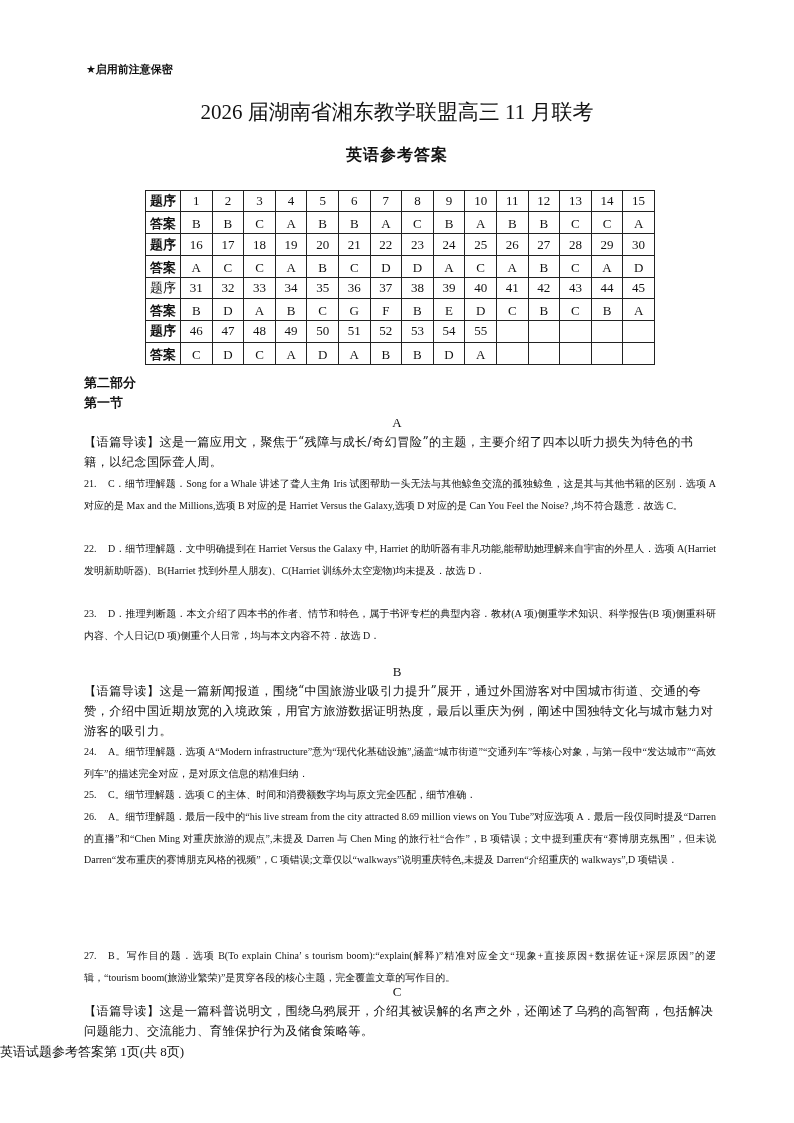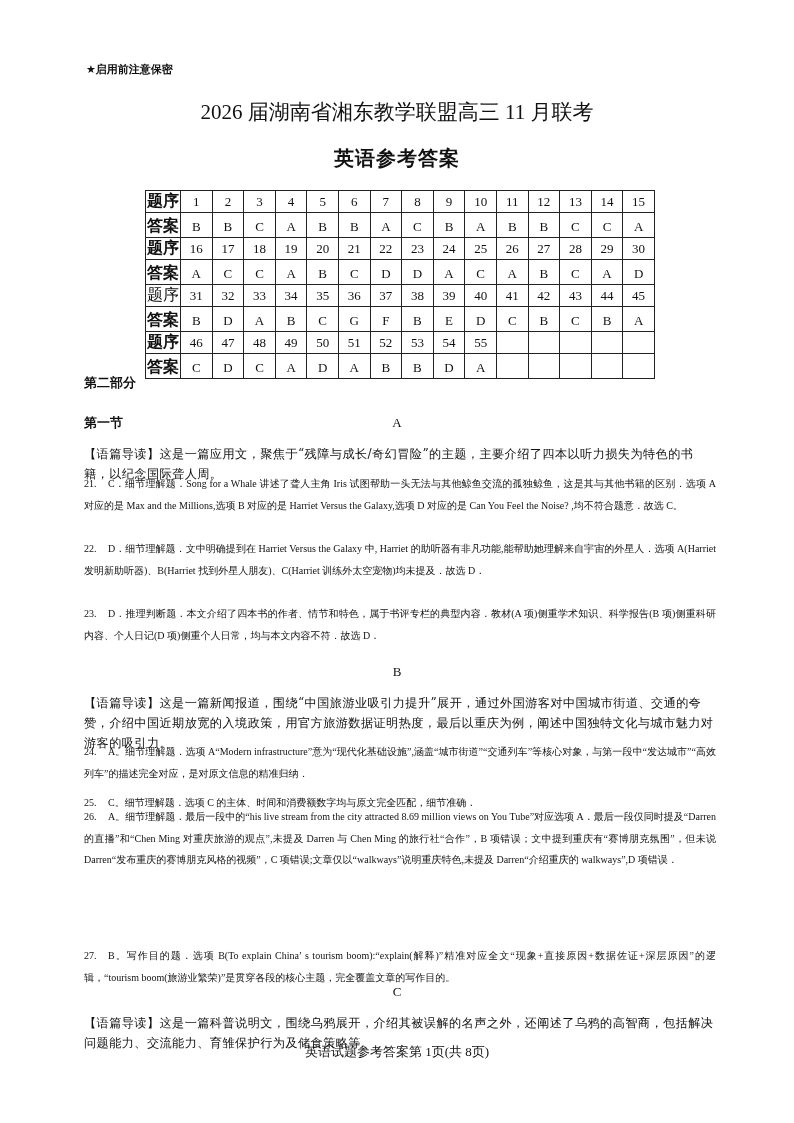--- a/index.html
+++ b/index.html
@@ -1,32 +1,32 @@
 <!DOCTYPE html>
 <html><head>
 <meta charset="utf-8">
 <style>
   html, body { margin: 0; padding: 0; background: #ffffff; }
   body { width: 794px; height: 1123px; position: relative; overflow: hidden;
          font-family: "Liberation Serif", "DejaVu Serif", serif; color: #111; }
   .abs { position: absolute; }
   .confidential { left: 86px; top: 62px; font-size: 11px; font-family: "DejaVu Sans", sans-serif; font-weight: bold; }
   .exam-title { left: 0; width: 794px; top: 98px; text-align: center; font-size: 21px; }
-  .doc-title { left: 0; width: 794px; top: 145px; text-align: center; font-size: 20px; font-weight: bold; font-family: "DejaVu Sans", sans-serif; letter-spacing: 1px; }
+  .doc-title { left: 0; width: 794px; top: 145px; text-align: center; font-size: 16px; font-weight: bold; font-family: "DejaVu Sans", sans-serif; letter-spacing: 1px; }
   table.answers { position: absolute; left: 145px; top: 190px; border-collapse: collapse; }
   table.answers td { border: 1px solid #222; height: 21.4px; padding: 0; text-align: center; font-size: 13px; width: 31.6px; box-sizing: border-box; }
-  table.answers td.head { width: 35px; font-family: Liberation Sans, sans-serif; font-weight: bold; font-size: 16px; }
+  table.answers td.head { width: 35px; font-family: Liberation Sans, sans-serif; font-weight: bold; font-size: 13px; }
   table.answers td.head.light { font-weight: normal; }
   table.answers tr.ans td { padding-top: 3px; }
   .section { left: 84px; font-size: 13px; font-weight: bold; font-family: "DejaVu Sans", sans-serif; }
   .passage-letter { left: 0; width: 794px; text-align: center; font-size: 13px; }
-  .guide { left: 84px; width: 630px; font-size: 12.2px; line-height: 20px; letter-spacing: 0.4px; font-family: "DejaVu Serif", serif; margin-top: 12px; }
+  .guide { left: 84px; width: 630px; font-size: 12.2px; line-height: 20px; letter-spacing: 0.4px; font-family: "DejaVu Serif", serif; }
   .item { left: 84px; width: 632px; font-size: 10px; line-height: 21.6px; text-align: justify; }
   .item .num { display: inline-block; width: 24px; }
-  .footer { left: 0; width: 794px; top: 1043px; text-align: center; font-size: 13px; }
+  .footer { left: 0; width: 794px; top: 1043px; text-align: left; font-size: 13px; }
 </style>
 </head>
 <body>
 
 <div class="abs confidential">★启用前注意保密</div>
 <div class="abs exam-title">2026 届湖南省湘东教学联盟高三 11 月联考</div>
 <div class="abs doc-title">英语参考答案</div>
 
 <table class="answers">
   <tbody id="answer-tbody">
@@ -171,40 +171,40 @@
         <td></td>
         <td></td>
         <td></td>
         <td></td>
         <td></td>
       </tr>
     </tbody>
 </table>
 
 <div class="abs section" style="top:374px;">第二部分</div>
-<div class="abs section" style="top:394px;margin-top:20px;">第一节</div>
+<div class="abs section" style="top:394px;">第一节</div>
 
 <div class="abs passage-letter" style="top:415px;">A</div>
 <div class="abs guide" style="top:432px;">【语篇导读】这是一篇应用文，聚焦于“残障与成长/奇幻冒险”的主题，主要介绍了四本以听力损失为特色的书籍，以纪念国际聋人周。</div>
 <div class="abs item" style="top:473px;">
   <span class="num">21.</span><span>C．细节理解题．Song for a Whale 讲述了聋人主角 Iris 试图帮助一头无法与其他鲸鱼交流的孤独鲸鱼，这是其与其他书籍的区别．选项 A 对应的是 Max and the Millions,选项 B 对应的是 Harriet Versus the Galaxy,选项 D 对应的是 Can You Feel the Noise? ,均不符合题意．故选 C。</span>
 </div>
 <div class="abs item" style="top:538px;">
   <span class="num">22.</span><span>D．细节理解题．文中明确提到在 Harriet Versus the Galaxy 中, Harriet 的助听器有非凡功能,能帮助她理解来自宇宙的外星人．选项 A(Harriet 发明新助听器)、B(Harriet 找到外星人朋友)、C(Harriet 训练外太空宠物)均未提及．故选 D．</span>
 </div>
 <div class="abs item" style="top:603px;">
   <span class="num">23.</span><span>D．推理判断题．本文介绍了四本书的作者、情节和特色，属于书评专栏的典型内容．教材(A 项)侧重学术知识、科学报告(B 项)侧重科研内容、个人日记(D 项)侧重个人日常，均与本文内容不符．故选 D．</span>
 </div>
 
 <div class="abs passage-letter" style="top:664px;">B</div>
 <div class="abs guide" style="top:681px;">【语篇导读】这是一篇新闻报道，围绕“中国旅游业吸引力提升”展开，通过外国游客对中国城市街道、交通的夸赞，介绍中国近期放宽的入境政策，用官方旅游数据证明热度，最后以重庆为例，阐述中国独特文化与城市魅力对游客的吸引力。</div>
 <div class="abs item" style="top:741px;">
   <span class="num">24.</span><span>A。细节理解题．选项 A“Modern infrastructure”意为“现代化基础设施”,涵盖“城市街道”“交通列车”等核心对象，与第一段中“发达城市”“高效列车”的描述完全对应，是对原文信息的精准归纳．</span>
 </div>
-<div class="abs item" style="top:784px;margin-top:8px;">
+<div class="abs item" style="top:784px;">
   <span class="num">25.</span><span>C。细节理解题．选项 C 的主体、时间和消费额数字均与原文完全匹配，细节准确．</span>
 </div>
 <div class="abs item" style="top:806px;">
   <span class="num">26.</span><span>A。细节理解题．最后一段中的“his live stream from the city attracted 8.69 million views on You Tube”对应选项 A．最后一段仅同时提及“Darren 的直播”和“Chen Ming 对重庆旅游的观点”,未提及 Darren 与 Chen Ming 的旅行社“合作”，B 项错误；文中提到重庆有“赛博朋克氛围”，但未说 Darren“发布重庆的赛博朋克风格的视频”，C 项错误;文章仅以“walkways”说明重庆特色,未提及 Darren“介绍重庆的 walkways”,D 项错误．</span>
 </div>
 <div class="abs item" style="top:945px;">
   <span class="num">27.</span><span>B。写作目的题．选项 B(To explain China’ s tourism boom):“explain(解释)”精准对应全文“现象+直接原因+数据佐证+深层原因”的逻辑，“tourism boom(旅游业繁荣)”是贯穿各段的核心主题，完全覆盖文章的写作目的。</span>
 </div>
 
 <div class="abs passage-letter" style="top:984px;">C</div>

